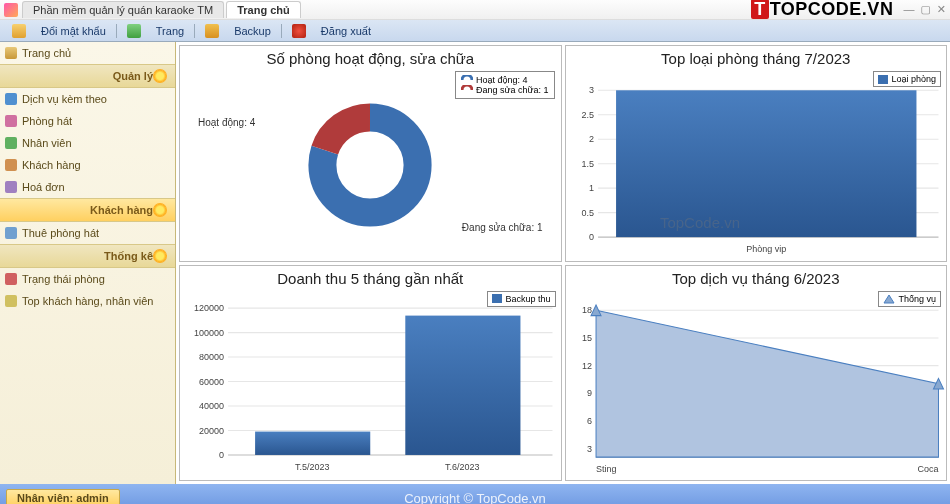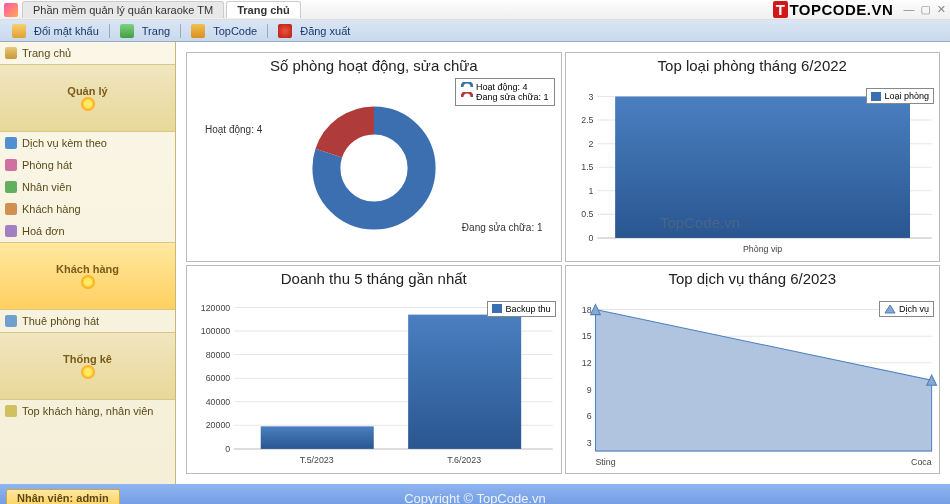--- a/index.html
+++ b/index.html
@@ -4,44 +4,44 @@
 <style>
 * { margin: 0; padding: 0; box-sizing: border-box; font-family: "Segoe UI", Tahoma, sans-serif; }
 body { width: 950px; height: 504px; background: #f0f0f0; overflow: hidden; font-size: 11px; position: relative; }
 
 .titlebar { height: 20px; background: linear-gradient(#fdfdfd,#f0f0f0); border-bottom: 1px solid #ddd; display: flex; align-items: center; padding: 0 4px; }
 .titlebar .app-icon { width: 14px; height: 14px; background: linear-gradient(135deg,#f5a,#fa5); margin-right: 4px; border-radius: 2px; }
 .titlebar .tabs { display: flex; align-items: center; gap: 2px; }
 .titlebar .tab { padding: 2px 10px; font-size: 11px; color: #333; background: #e8e8e8; border: 1px solid #ccc; border-bottom: none; border-radius: 3px 3px 0 0; }
 .titlebar .tab.active { background: #fff; font-weight: bold; }
 .titlebar .spacer { flex: 1; }
-.titlebar .logo { font-weight: bold; font-size: 15px; letter-spacing: .5px; }
+.titlebar .logo { font-weight: bold; font-size: 18px; letter-spacing: .5px; }
 .titlebar .logo .t { background: #d01818; color: #fff; padding: 0 3px; border-radius: 2px; margin-right: 1px; }
 .titlebar .winbtns { display: flex; gap: 6px; margin-left: 10px; color: #888; }
 .titlebar .winbtns span { cursor: default; }
 
 .toolbar { height: 22px; background: linear-gradient(#dbe6f4,#c8d8ee); border-bottom: 1px solid #9ab; display: flex; align-items: center; padding: 0 6px; gap: 2px; }
-.toolbar .item { display: flex; align-items: center; gap: 8px; padding: 2px 6px; font-size: 11px; color: #1a3a6a; border-radius: 2px; }
+.toolbar .item { display: flex; align-items: center; gap: 15px; padding: 2px 6px; font-size: 11px; color: #1a3a6a; border-radius: 2px; }
 .toolbar .sep { width: 1px; height: 14px; background: #9ab; margin: 0 2px; }
 .toolbar .ico { width: 14px; height: 14px; display: inline-block; border-radius: 2px; }
 
 .main { display: flex; height: 442px; }
 .sidebar { width: 176px; background: linear-gradient(#fbf7e8,#f5efd8); border-right: 1px solid #c8b878; display: flex; flex-direction: column; font-size: 11px; }
-.sidebar .group-hdr { background: linear-gradient(#f0e6c0,#e8d898); color: #7a5a1a; font-weight: bold; padding: 20px 8px; border-top: 1px solid #d8c888; border-bottom: 1px solid #d8c888; display: flex; align-items: center; justify-content: flex-end; cursor: default; flex-direction: column; }
+.sidebar .group-hdr { background: linear-gradient(#f0e6c0,#e8d898); color: #7a5a1a; font-weight: bold; padding: 4px 8px; border-top: 1px solid #d8c888; border-bottom: 1px solid #d8c888; display: flex; align-items: center; justify-content: flex-end; cursor: default; }
 .sidebar .group-hdr.sel { background: linear-gradient(#ffe8a0,#ffd060); }
 .sidebar .sun { width: 14px; height: 14px; background: radial-gradient(circle,#ffea60 35%,#ffb020 60%,transparent 62%); border-radius: 50%; box-shadow: 0 0 0 1px #ffb020 inset; }
 .sidebar .item { padding: 5px 8px 5px 22px; color: #5a4a1a; display: flex; align-items: center; gap: 6px; position: relative; cursor: default; }
 .sidebar .item .mini { position: absolute; left: 5px; width: 12px; height: 12px; border-radius: 2px; }
 
-.content { flex: 1; background: #fff; display: grid; grid-template-columns: 1fr 1fr; grid-template-rows: 1fr 1fr; gap: 3px; padding: 10px; }
+.content { flex: 1; background: #fff; display: grid; grid-template-columns: 1fr 1fr; grid-template-rows: 1fr 1fr; gap: 3px; padding: 3px; }
 .panel { border: 1px solid #bbb; background: #fff; display: flex; flex-direction: column; overflow: hidden; }
 .panel h3 { font-size: 15px; font-weight: normal; text-align: center; padding: 4px 0 2px; color: #222; }
 .panel .body { flex: 1; position: relative; }
 
-.legend-box { position: absolute; right: 5px; top: 12px; border: 1px solid #888; background: #fff; padding: 2px 4px; font-size: 9px; display: flex; align-items: center; gap: 3px; }
+.legend-box { position: absolute; right: 5px; top: 2px; border: 1px solid #888; background: #fff; padding: 2px 4px; font-size: 9px; display: flex; align-items: center; gap: 3px; }
 .legend-sw { width: 10px; height: 9px; }
 
 
 .donut-wrap { display: flex; justify-content: center; align-items: center; height: 100%; position: relative; }
 .callout { position: absolute; font-size: 10px; color: #333; }
 
 
 svg text { font-size: 9px; fill: #444; }
 svg .axis { stroke: #bbb; stroke-width: 1; }
 svg .grid { stroke: #e6e6e6; stroke-width: 1; }
@@ -77,21 +77,21 @@
     <span>Đổi mật khẩu</span>
   </div>
   <div class="sep"></div>
   <div class="item">
     <span class="ico" style="background:linear-gradient(#80d080,#40a040)"></span>
     <span>Trang</span>
   </div>
   <div class="sep"></div>
   <div class="item">
     <span class="ico" style="background:linear-gradient(#f0c050,#d89020)"></span>
-    <span>TopCode</span>
+    <span>Backup</span>
   </div>
   <div class="sep"></div>
   <div class="item">
     <span class="ico" style="background:radial-gradient(circle,#f05040,#b02010)"></span>
     <span>Đăng xuất</span>
   </div>
 </div>
 
 <div class="main">
 
@@ -129,20 +129,24 @@
       <span class="sun"></span>
     </div>
     <div class="item">
         <span class="mini" style="background:#70a0d0"></span>
         <span>Thuê phòng hát</span>
       </div>
     <div class="group-hdr">
       <span>Thống kê</span>
       <span class="sun"></span>
     </div>
+    <div class="item">
+        <span class="mini" style="background:#d06060"></span>
+        <span>Trạng thái phòng</span>
+      </div>
     <div class="item">
         <span class="mini" style="background:#d0c060"></span>
         <span>Top khách hàng, nhân viên</span>
       </div>
   </div>
 
   <div class="content">
 
     <div class="panel">
       <h3>Số phòng hoạt động, sửa chữa</h3>
@@ -166,21 +170,21 @@
             <circle cx="50" cy="50" r="34" fill="none" stroke="#3b6fb0" stroke-width="20" stroke-dasharray="170.8 42.7" transform="rotate(-90 50 50)"></circle>
             <circle cx="50" cy="50" r="34" fill="none" stroke="#b03b3b" stroke-width="20" stroke-dasharray="42.7 170.8" stroke-dashoffset="-170.8" transform="rotate(-90 50 50)"></circle>
           </svg>
           <div class="callout" style="left:18px;top:48px">Hoạt động: 4</div>
           <div class="callout" style="right:18px;bottom:28px">Đang sửa chữa: 1</div>
         </div>
       </div>
     </div>
 
     <div class="panel">
-      <h3>Top loại phòng tháng 6/2022</h3>
+      <h3>Top loại phòng tháng 7/2023</h3>
       <div class="body">
         <div class="legend-box">
             <span class="legend-sw" style="background:#3b6fb0"></span>
             <span>Loại phòng</span>
           </div>
         <svg width="100%" height="100%" viewBox="0 0 380 180" preserveAspectRatio="none">
           <g>
             <line class="grid" x1="32" x2="372" y1="20" y2="20"></line>
               <text x="28" y="23" text-anchor="end">3</text>
             <line class="grid" x1="32" x2="372" y1="43" y2="43"></line>
@@ -246,21 +250,21 @@
       </div>
     </div>
 
     <div class="panel">
       <h3>Top dịch vụ tháng 6/2023</h3>
       <div class="body">
         <div class="legend-box">
           <svg width="12" height="10">
               <polygon points="6,1 11,9 1,9" fill="#88a8d0" stroke="#4a7fc0"></polygon>
             </svg>
-          <span>Dịch vụ</span>
+          <span>Thống vụ</span>
         </div>
         <svg width="100%" height="100%" viewBox="0 0 380 180" preserveAspectRatio="none">
           <g>
             <line class="grid" x1="30" x2="372" y1="20" y2="20"></line>
               <text x="26" y="23" text-anchor="end">18</text>
             <line class="grid" x1="30" x2="372" y1="46" y2="46"></line>
               <text x="26" y="49" text-anchor="end">15</text>
             <line class="grid" x1="30" x2="372" y1="72" y2="72"></line>
               <text x="26" y="75" text-anchor="end">12</text>
             <line class="grid" x1="30" x2="372" y1="98" y2="98"></line>

